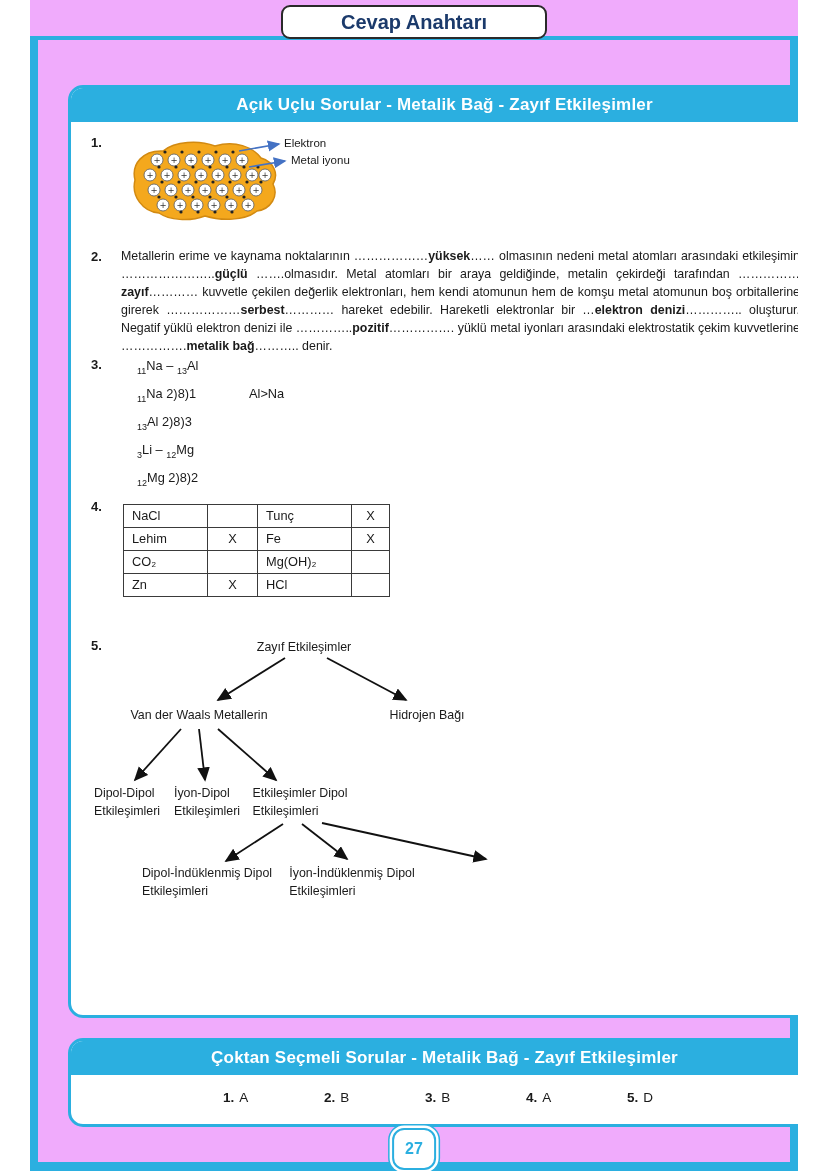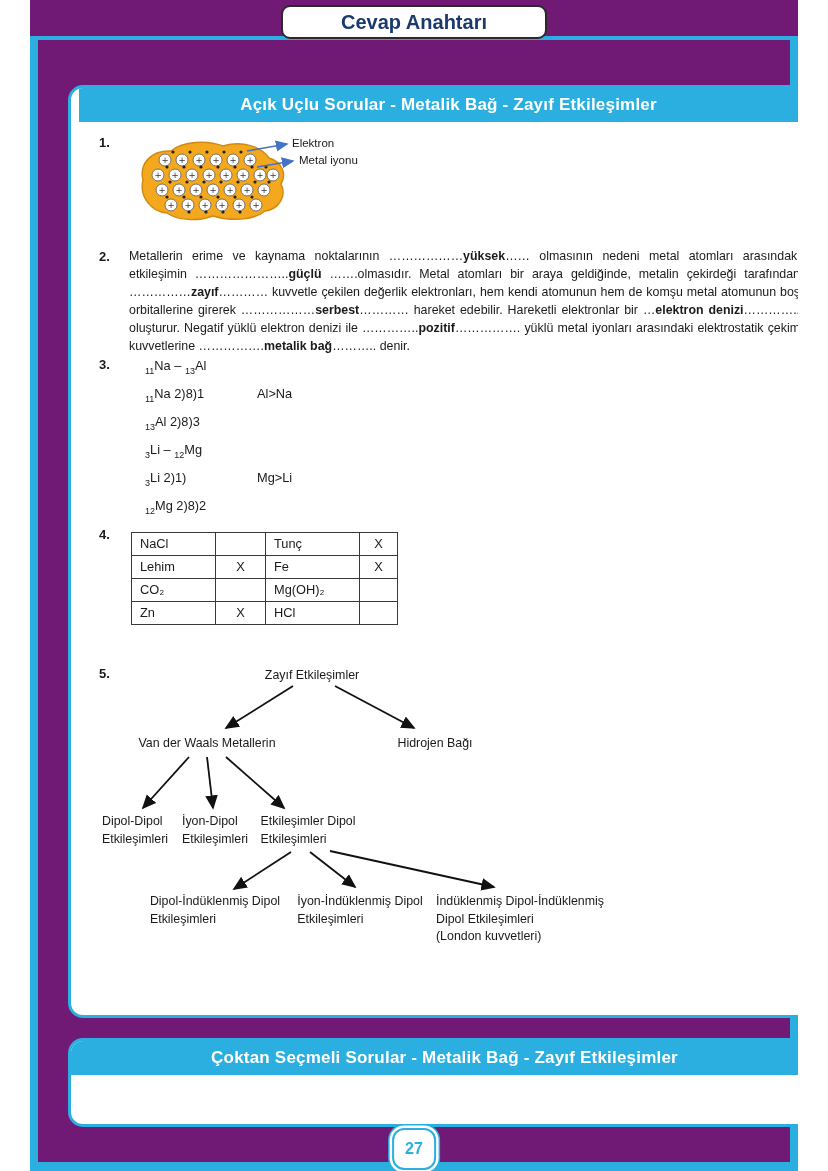--- a/index.html
+++ b/index.html
@@ -4,37 +4,37 @@
 <style>
   * { box-sizing: border-box; margin: 0; padding: 0; }
   :root {
     --accent: #2bafe0;
     --navy: #1b3a6b;
     --orange: #f4a81d;
     --arrow-blue: #4472c4;
     --ink: #1a1a1a;
   }
   body { background: #fff; font-family: "Liberation Sans", "DejaVu Sans", sans-serif; color: var(--ink); }
-  .page { position: relative; width: 768px; height: 1171px; background: #701a75; overflow: hidden; margin: 0 auto; }
+  .page { position: relative; width: 768px; height: 1171px; background: #f0abfc; overflow: hidden; margin: 0 auto; }
 
   
   .top-rule { position: absolute; left: 0; top: 36px; width: 100%; height: 4px; background: var(--accent); }
   .edge { position: absolute; top: 36px; bottom: 0; width: 8px; background: var(--accent); }
   .edge.left { left: 0; } .edge.right { right: 0; }
   .bottom-rule { position: absolute; left: 0; bottom: 0; width: 100%; height: 9px; background: var(--accent); }
 
   .title-box { position: absolute; top: 5px; left: 50%; transform: translateX(-50%); width: 266px; height: 34px;
     background: #fff; border: 2px solid #2a2a2a; border-radius: 9px; display: flex; align-items: center; justify-content: center;
     font-size: 20px; font-weight: bold; color: var(--navy); z-index: 3; }
 
   .panel { position: absolute; left: 38px; width: 753px; background: #fff; border: 3px solid var(--accent);
     border-radius: 15px; overflow: hidden; }
   .panel-header { height: 34px; background: var(--accent); color: #fff; font-weight: bold; font-size: 17px;
     display: flex; align-items: center; justify-content: center; letter-spacing: .2px; }
-  .open-panel { top: 85px; height: 933px; padding-left: 8px; }
+  .open-panel { top: 85px; height: 933px; }
   .mc-panel { top: 1038px; height: 89px; }
   .panel-body { position: relative; padding: 12px 18px 0 20px; }
 
   .item { display: flex; }
   .item-num { flex: 0 0 30px; width: 30px; font-weight: bold; font-size: 13px; padding-top: 1px; }
   .item-content { flex: 1; position: relative; }
 
   
   .illus { position: relative; height: 100px; margin-bottom: 14px; }
   .illus svg { position: absolute; left: 0; top: 0; }
@@ -217,21 +217,20 @@
       </div>
 
       <div class="item">
         <div class="item-num">3.</div>
         <div class="item-content">
           <div class="chem-lines">
             <div class="chem-line"><span class="chem-formula"><sub>11</sub><span>Na – </span><sub>13</sub><span>Al</span></span><span class="chem-note"></span></div>
             <div class="chem-line"><span class="chem-formula"><sub>11</sub><span>Na 2)8)1</span><sub></sub><span></span></span><span class="chem-note">Al&gt;Na</span></div>
             <div class="chem-line"><span class="chem-formula"><sub>13</sub><span>Al 2)8)3</span><sub></sub><span></span></span><span class="chem-note"></span></div>
             <div class="chem-line"><span class="chem-formula"><sub>3</sub><span>Li – </span><sub>12</sub><span>Mg</span></span><span class="chem-note"></span></div>
-            <div class="chem-line"><span class="chem-formula"><sub>3</sub><span>Li 2)1)</span><sub></sub><span></span></span><span class="chem-note">Mg&gt;Li</span></div>
             <div class="chem-line"><span class="chem-formula"><sub>12</sub><span>Mg 2)8)2</span><sub></sub><span></span></span><span class="chem-note"></span></div>
           </div>
         </div>
       </div>
 
       <div class="item">
         <div class="item-num">4.</div>
         <div class="item-content">
           <table class="cmp-table">
             <tbody>
@@ -299,31 +298,33 @@
               <div>Etkileşimleri</div>
             </div>
             <div class="node n-l4-0">
               <div>Dipol-İndüklenmiş Dipol</div>
               <div>Etkileşimleri</div>
             </div>
             <div class="node n-l4-1">
               <div>İyon-İndüklenmiş Dipol</div>
               <div>Etkileşimleri</div>
             </div>
-            <div class="node n-l4-2">
-              <div>İndüklenmiş Dipol-İndüklenmiş</div>
-              <div>Dipol  Etkileşimleri</div>
-              <div>(London kuvvetleri)</div>
-            </div>
           </div>
         </div>
       </div>
 
     </div>
   </div>
 
   <div class="panel mc-panel">
     <div class="panel-header">Çoktan Seçmeli Sorular - Metalik Bağ - Zayıf Etkileşimler</div>
+    <div class="answers">
+      <span class="ans"><b>1.</b><span>A</span></span>
+      <span class="ans"><b>2.</b><span>B</span></span>
+      <span class="ans"><b>3.</b><span>B</span></span>
+      <span class="ans"><b>4.</b><span>A</span></span>
+      <span class="ans"><b>5.</b><span>D</span></span>
+    </div>
   </div>
 
   <div class="page-badge">27</div>
 
 </div>
 
 </body></html>

